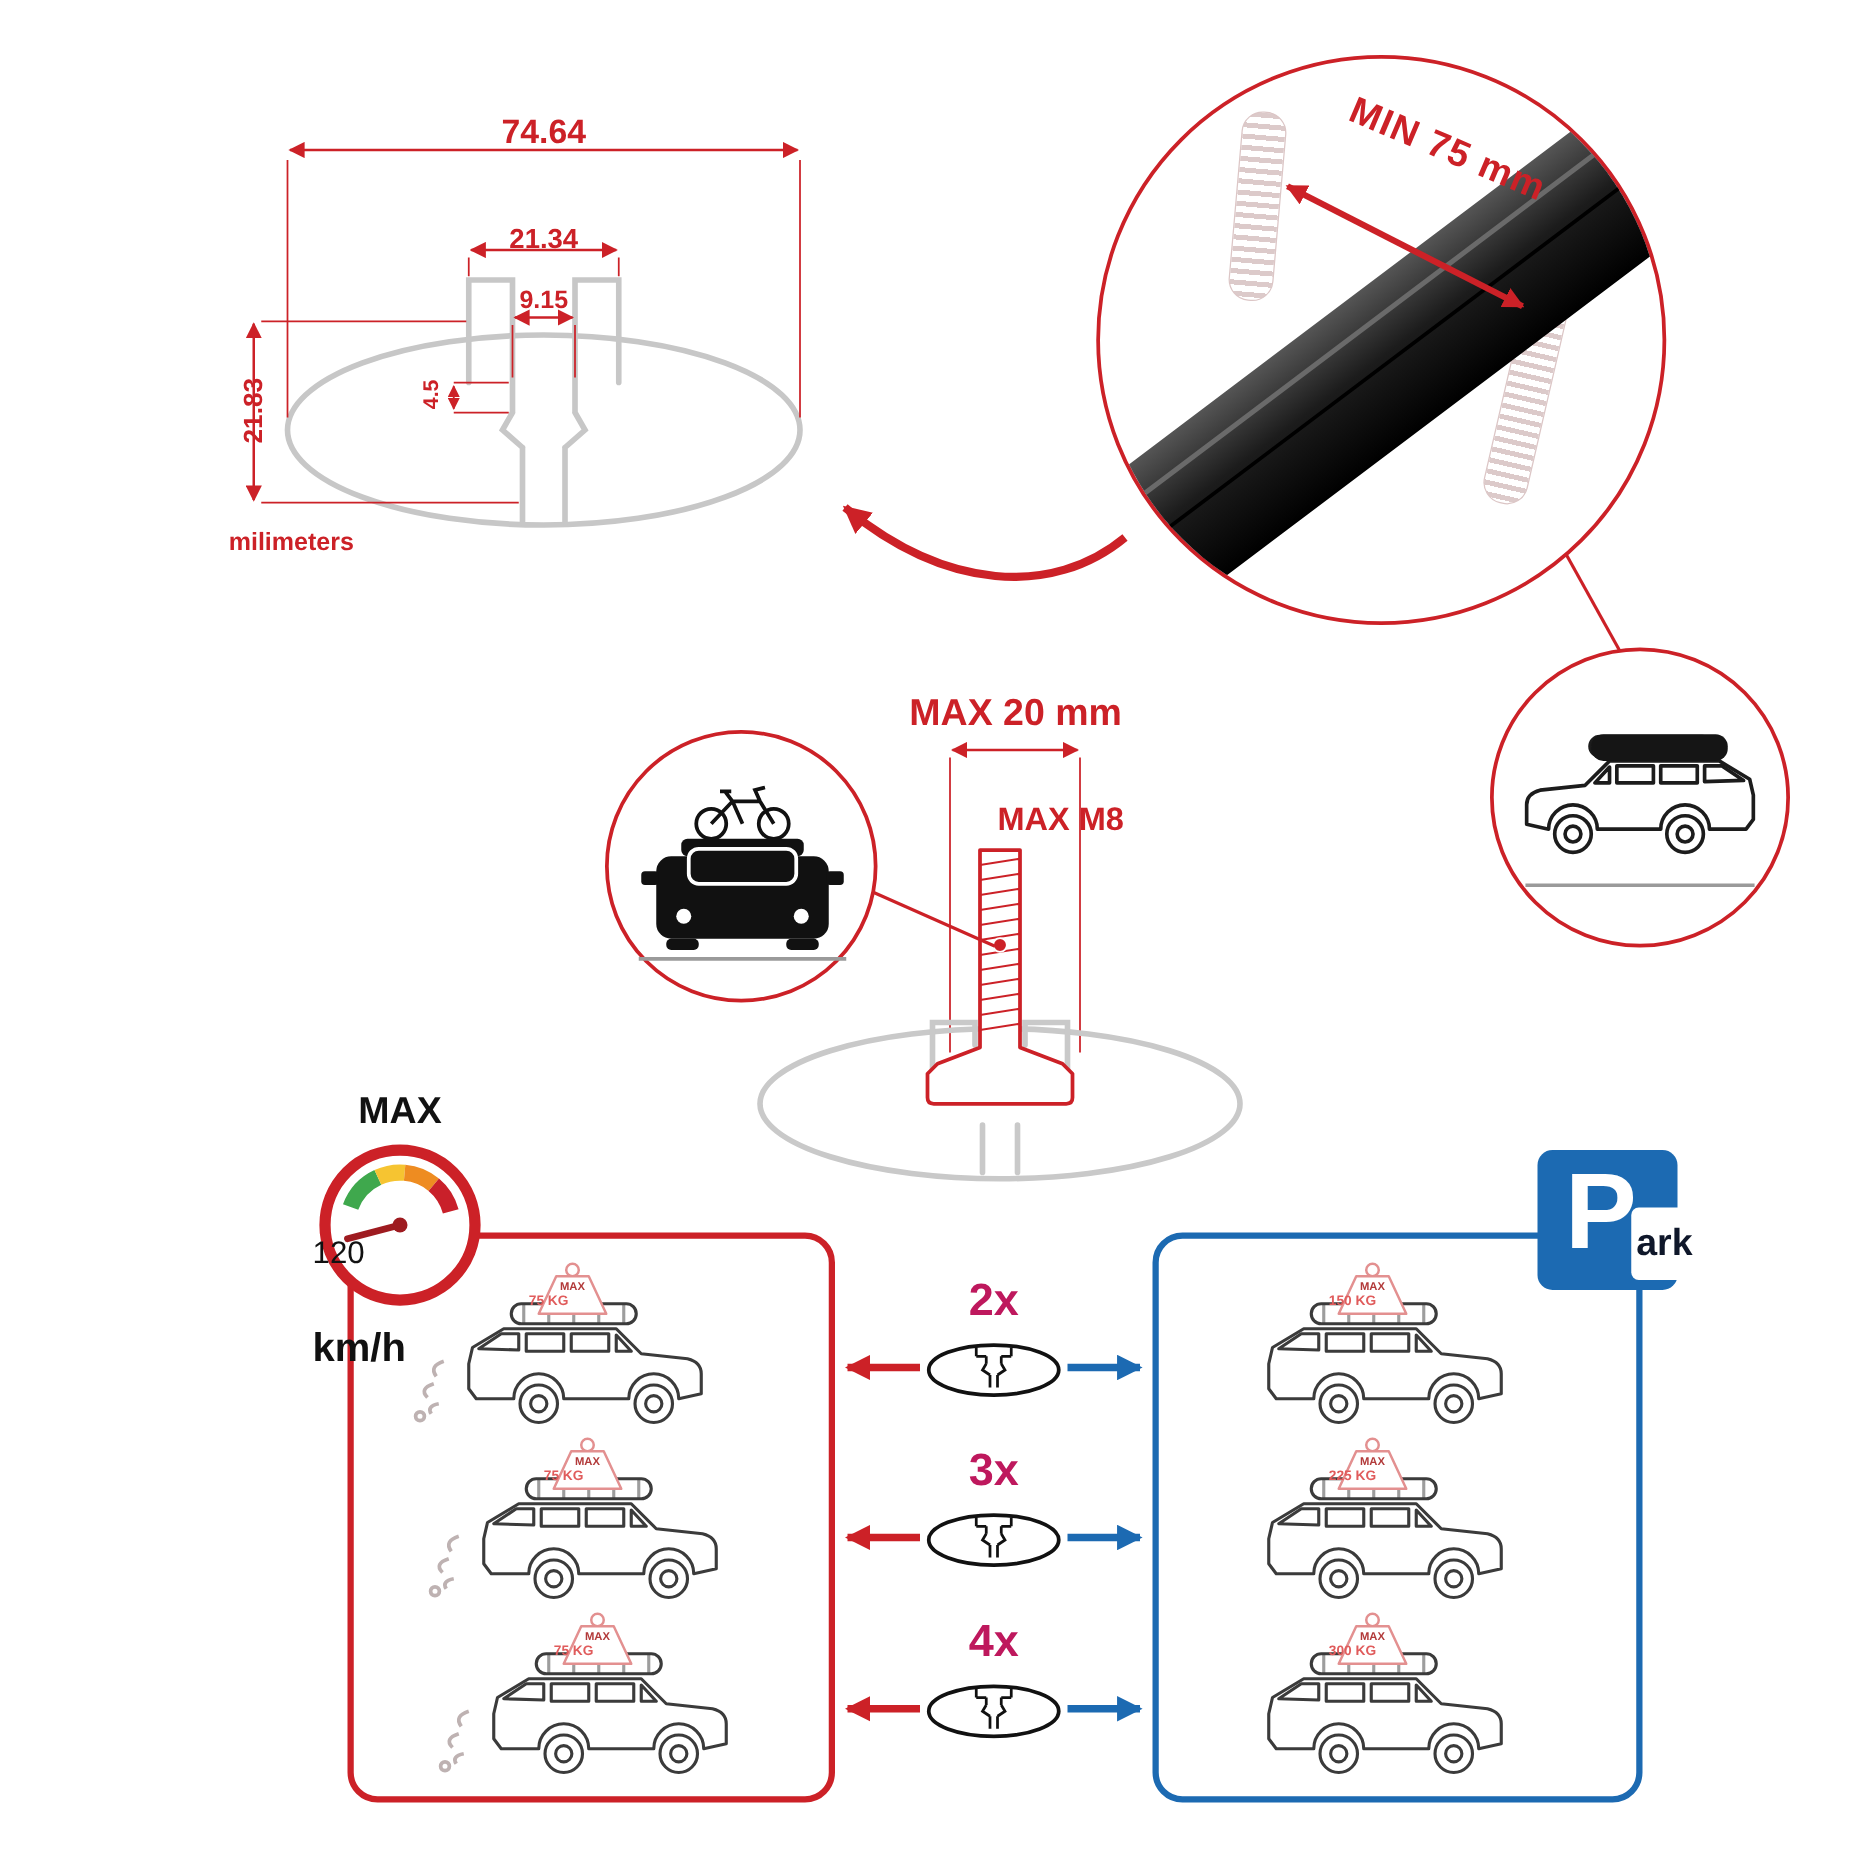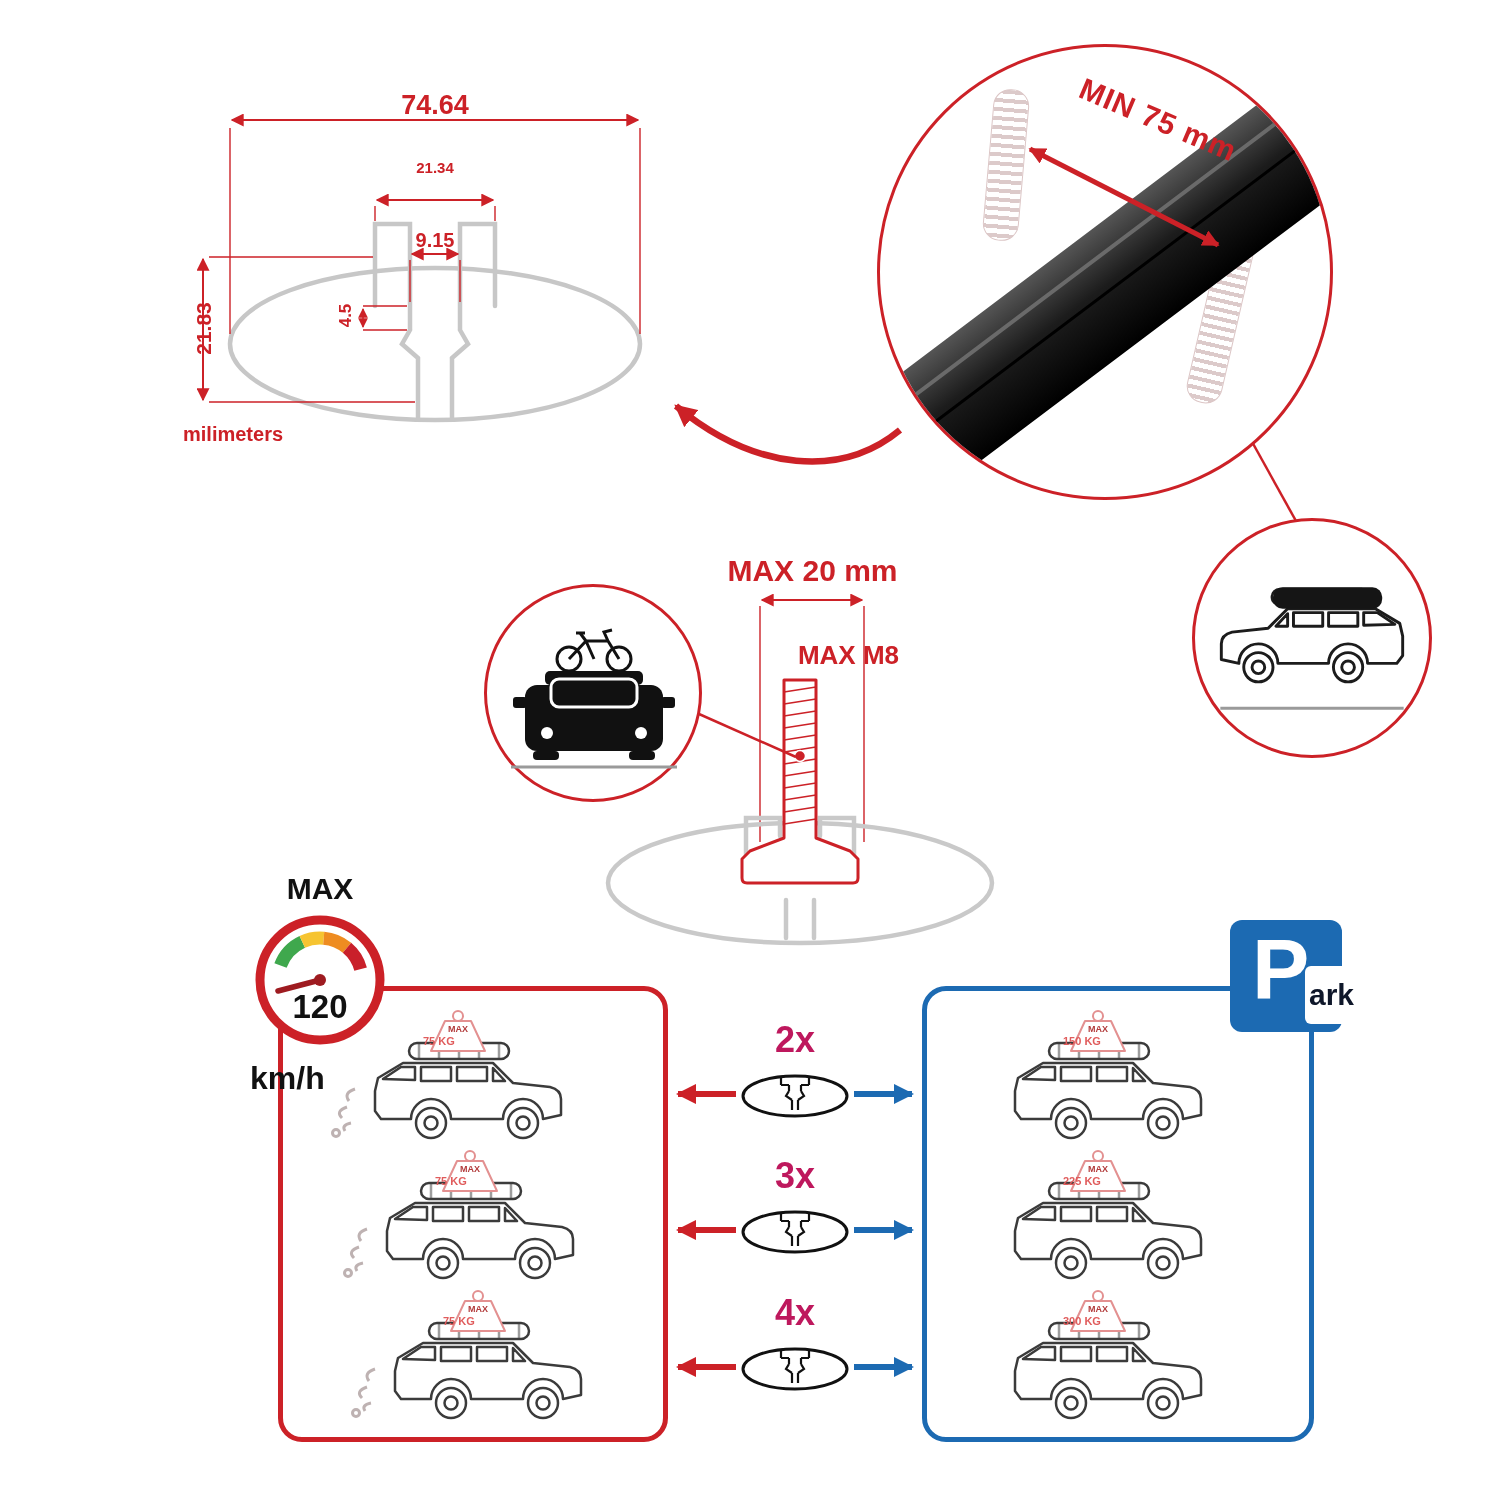--- a/index.html
+++ b/index.html
@@ -72,21 +72,21 @@
         <line x1="285" y1="168" x2="285" y2="210" stroke-width="1.4"></line>
         <line x1="188" y1="217" x2="188" y2="235" stroke-width="1.5" marker-start="url(#mR)" marker-end="url(#mR)"></line>
         <line x1="188" y1="214" x2="232" y2="214" stroke-width="1.4"></line>
         <line x1="188" y1="238" x2="232" y2="238" stroke-width="1.4"></line>
         <line x1="28" y1="167" x2="28" y2="308" marker-start="url(#mR)" marker-end="url(#mR)"></line>
         <line x1="34" y1="165" x2="198" y2="165" stroke-width="1.4"></line>
         <line x1="34" y1="310" x2="240" y2="310" stroke-width="1.4"></line>
       </g>
     </svg>
     <div class="dimtext" style="left:180px;top:0;width:160px;font-size:27px">74.64</div>
-    <div class="dimtext" style="left:200px;top:68px;width:120px;font-size:15px">21.34</div>
+    <div class="dimtext" style="left:200px;top:88px;width:120px;font-size:22px">21.34</div>
     <div class="dimtext" style="left:210px;top:138px;width:100px;font-size:20px">9.15</div>
     <div class="dimtext" style="left:150px;top:215px;width:40px;font-size:17px;transform:rotate(-90deg)">4.5</div>
     <div class="dimtext" style="left:-18px;top:226px;width:92px;font-size:21px;transform:rotate(-90deg)">21.83</div>
     <div class="dimtext" style="left:8px;top:332px;width:160px;font-size:20px;text-align:left">milimeters</div>
   </div>
 
   <svg class="abs" style="left:0;top:0;z-index:4;pointer-events:none" width="1500" height="1500">
     <path d="M900,430 C842,478 756,472 676,406" fill="none" stroke="#cc2127" stroke-width="6.5" marker-end="url(#mRt)"></path>
     <line x1="1221" y1="386" x2="1301" y2="530" stroke="#cc2127" stroke-width="2.5"></line>
     <circle cx="1221" cy="386" r="6" fill="#cc2127" stroke="#fff" stroke-width="2"></circle>
@@ -161,21 +161,21 @@
     <div style="position:absolute;top:0;width:100%;text-align:center;font-size:30px;font-weight:700;color:#111">MAX</div>
     <svg style="position:absolute;top:38px;left:0" width="140" height="140" viewBox="0 0 140 140">
       <circle cx="70" cy="70" r="60" fill="#fff" stroke="#cc2127" stroke-width="9"></circle>
       <path d="M30.5,55.6 A42,42 0 0 1 52.3,31.9" stroke="#3fa84d" stroke-width="13" fill="none"></path>
       <path d="M52.3,31.9 A42,42 0 0 1 73.7,28.2" stroke="#f6c431" stroke-width="13" fill="none"></path>
       <path d="M73.7,28.2 A42,42 0 0 1 97,37.8" stroke="#ee8c21" stroke-width="13" fill="none"></path>
       <path d="M97,37.8 A42,42 0 0 1 110.6,59.1" stroke="#c9202a" stroke-width="13" fill="none"></path>
       <line x1="70" y1="70" x2="28" y2="81" stroke="#9e1b20" stroke-width="5.5" stroke-linecap="round"></line>
       <circle cx="70" cy="70" r="6" fill="#9e1b20"></circle>
     </svg>
-    <div style="position:absolute;top:116px;width:100%;text-align:center;font-size:33px;font-weight:700;color:#111">120</div>
+    <div style="position:absolute;top:116px;width:100%;font-size:25px;font-weight:400;color:#111">120</div>
     <div style="position:absolute;top:188px;width:100%;font-size:32px;font-weight:700;color:#111">km/h</div>
   </div>
 
   <div class="box" style="left:278px;top:986px;width:380px;height:446px;border:5px solid #cc2127">
 
     <div class="car-slot" style="left:70px;top:30px">
       <svg width="230" height="120" viewBox="0 0 230 120" style="position:absolute;top:14px;left:0">
         <g stroke="#3b3b3b" stroke-width="2.5" fill="none" stroke-linejoin="round">
             <use href="#suv-car"></use>
           </g>

